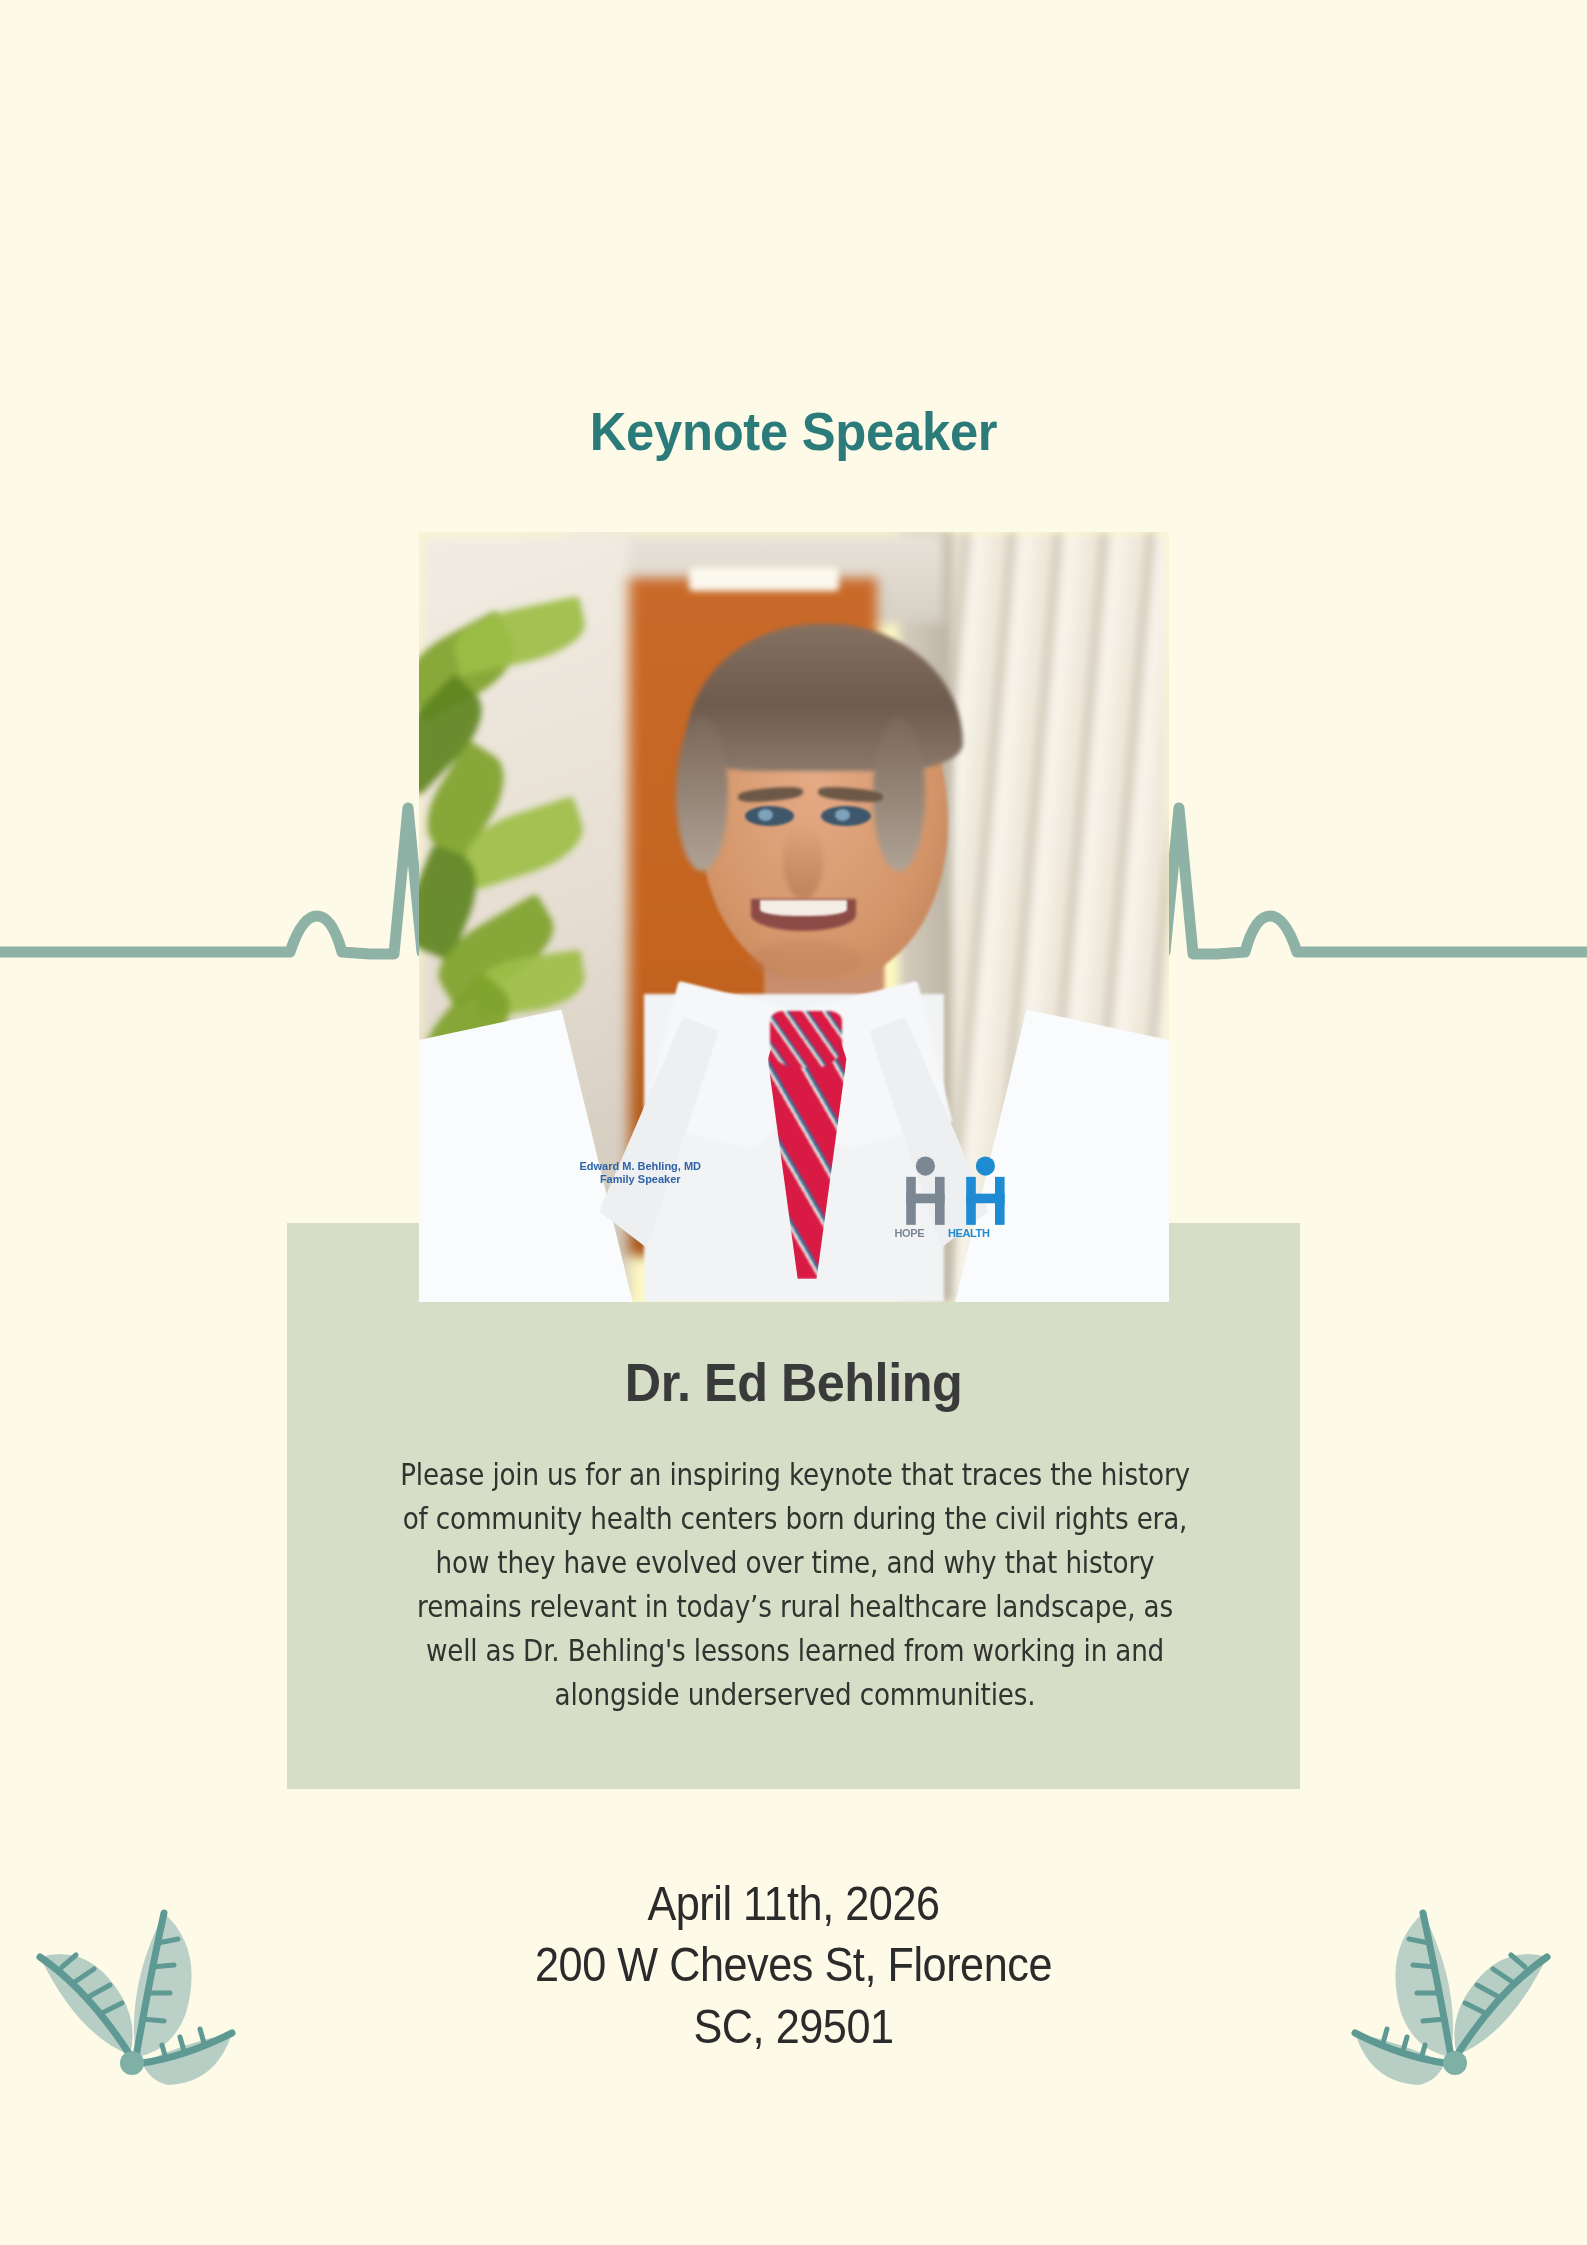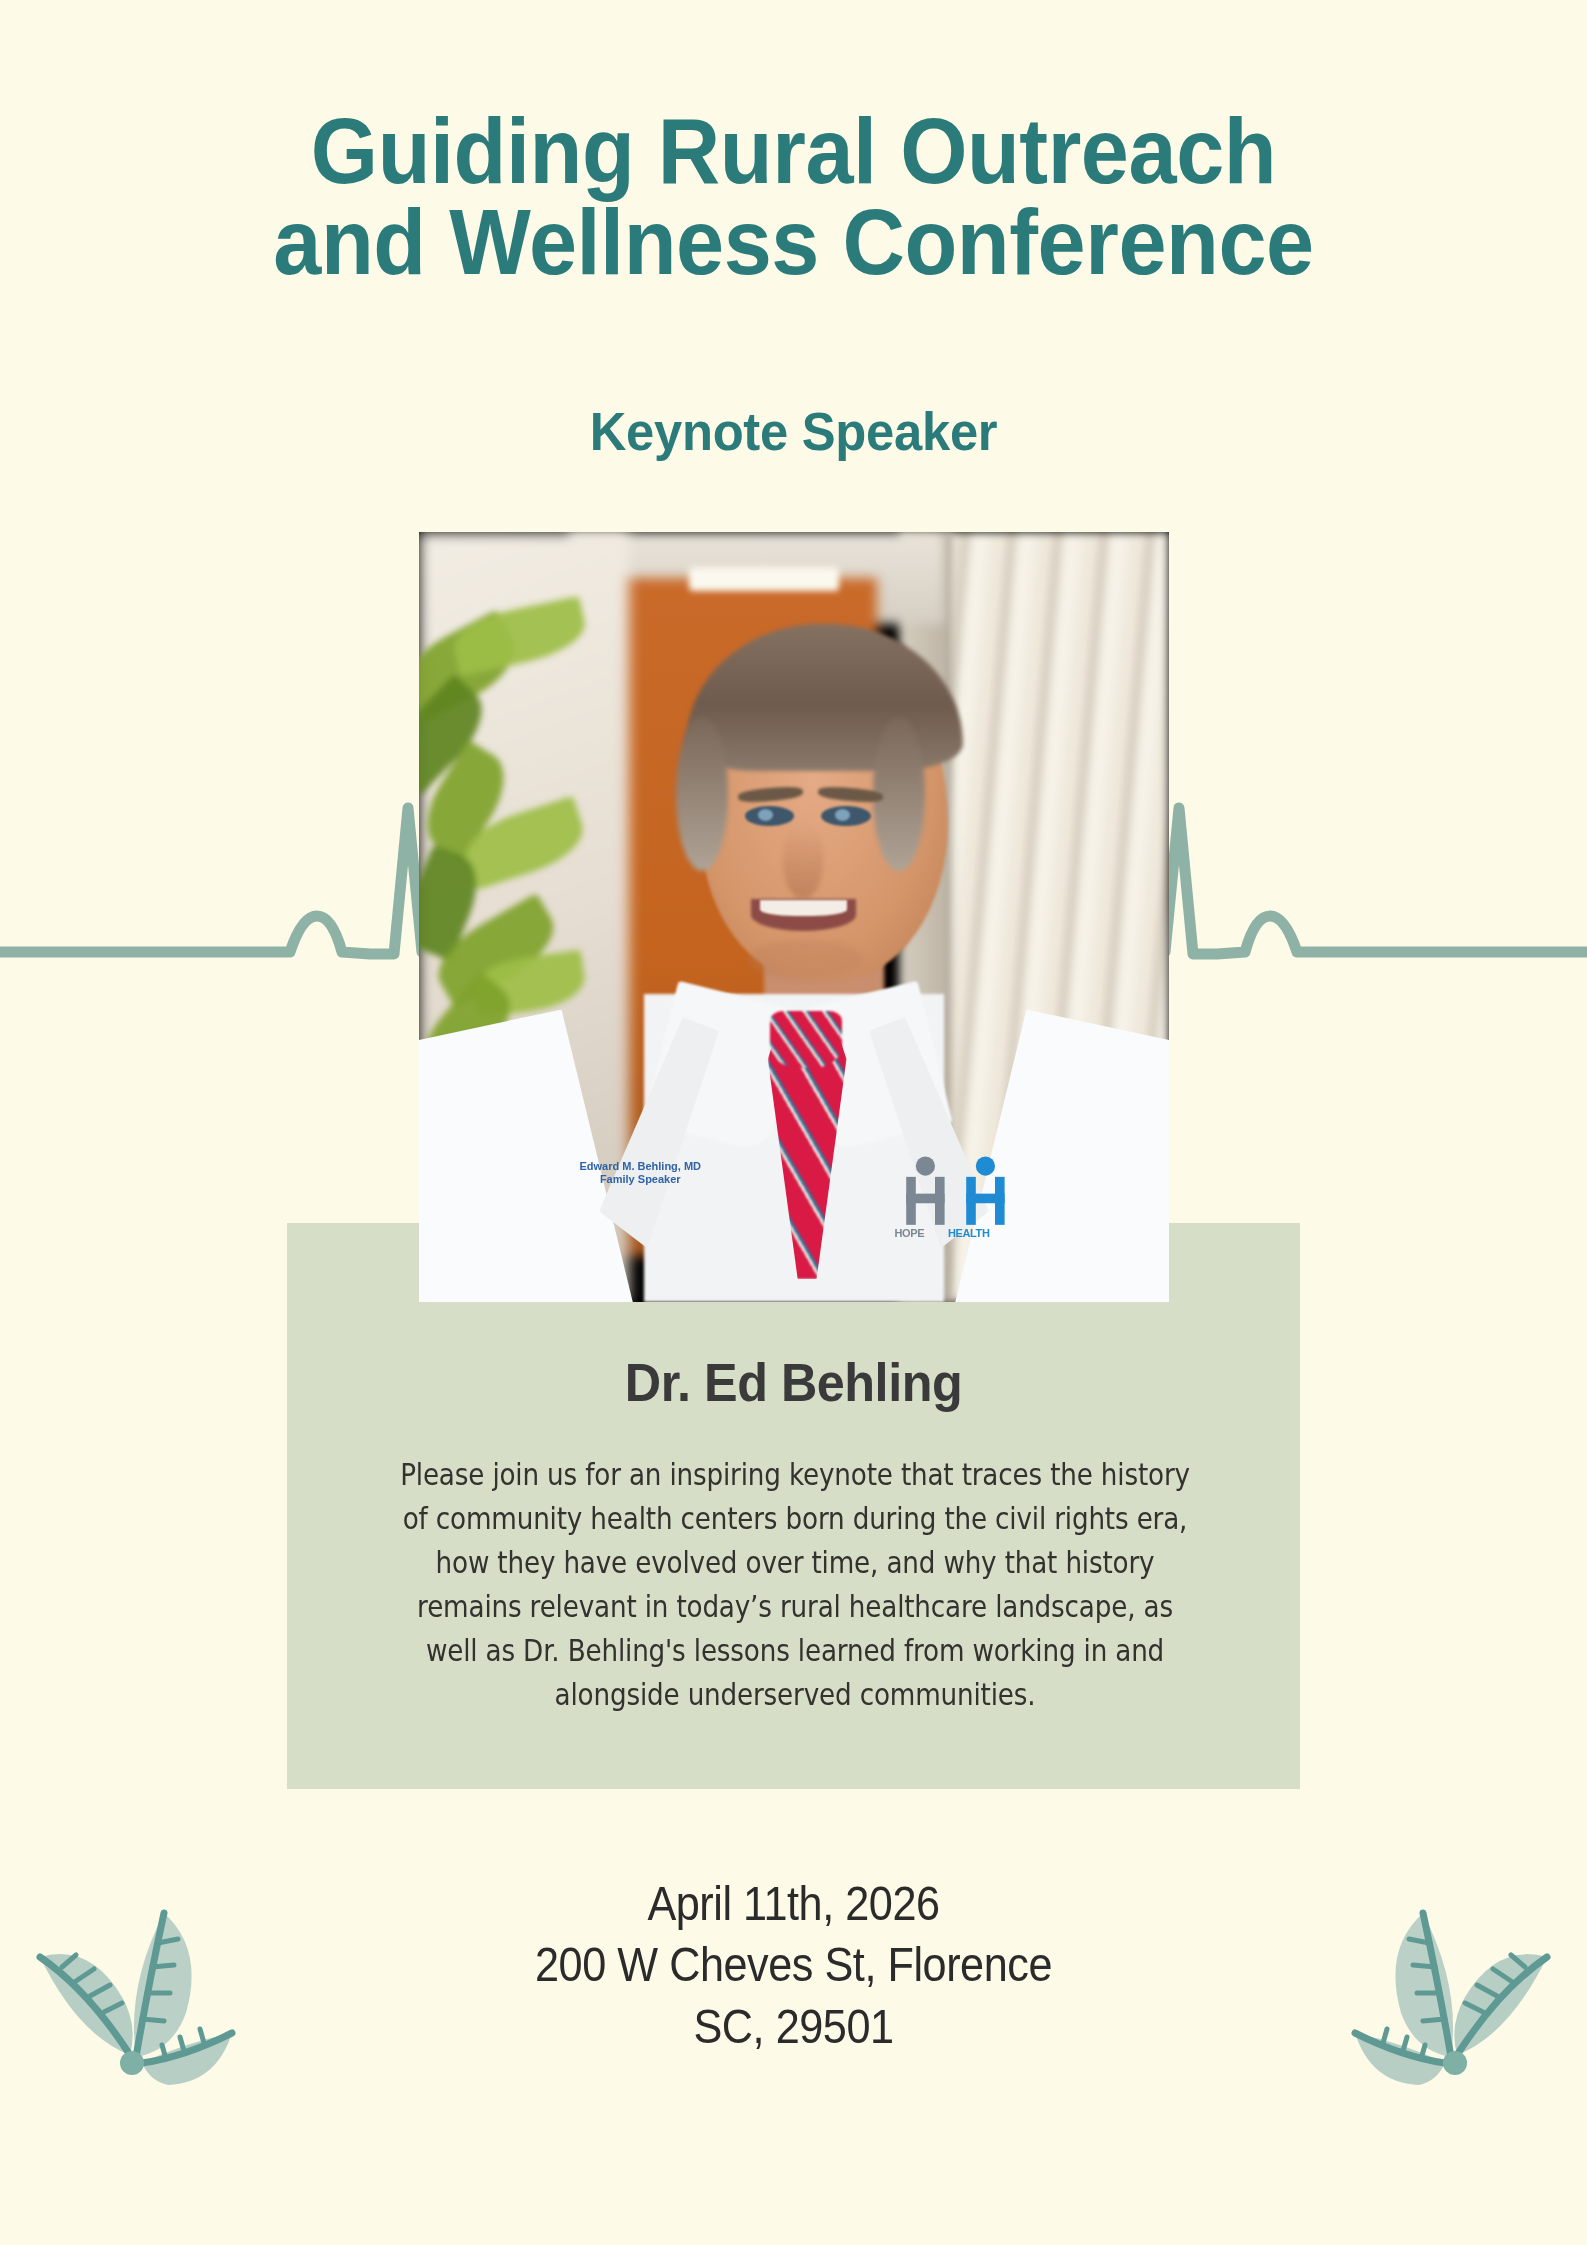--- a/index.html
+++ b/index.html
@@ -41,21 +41,21 @@
   
   .info-panel{
     position:absolute;left:287px;top:1223px;width:1013px;height:566px;
     background:#D7DEC7;
   }
 
   
   .photo{
     position:absolute;left:419px;top:532px;width:750px;height:770px;
     overflow:hidden;
-    background:#000000;
+    background:#fef9c3;
   }
   .ph-layer{position:absolute;inset:0;}
 
   
   .bg-wall-left{position:absolute;left:0;top:0;width:28%;height:100%;
     background:linear-gradient(160deg,#F2EDE4 0%,#E6DED2 50%,#CFC6BA 100%);filter:blur(7px);}
   .bg-orange{position:absolute;left:25%;top:6%;width:36%;height:88%;
     background:linear-gradient(180deg,#C96A2A 0%,#C4641F 55%,#A85418 100%);filter:blur(6px);}
   .bg-ceiling{position:absolute;left:20%;top:0;width:50%;height:12%;
     background:linear-gradient(180deg,#E9E4DA,#D5CEC3);filter:blur(6px);}
@@ -199,26 +199,20 @@
   <div class="ekg ekg-right">
     <svg width="740" height="330" viewBox="0 0 740 330">
       <g transform="translate(740,0) scale(-1,1)">
         <path d="M0 170 L285 170 L300 170 Q312 134 327 134 Q342 134 352 170 L380 172
                  L404 172 L418 26 L432 170 L440 170 L463 320 L472 320 L487 58 L500 170
                  L520 172 L545 172 Q556 146 568 146 Q580 146 590 172 L625 172 L740 172" fill="none" stroke="#8FB2A6" stroke-width="11" stroke-linecap="round" stroke-linejoin="round"></path>
       </g>
     </svg>
   </div>
 
-  <div class="title-block">
-    <h1 class="title">
-      <span>Guiding Rural Outreach</span>
-      <span class="line2">and Wellness Conference</span>
-    </h1>
-  </div>
   <div class="subtitle">Keynote Speaker</div>
 
   <div class="info-panel"></div>
 
   <div class="photo">
     <div class="ph-layer">
       <div class="bg-win"></div>
       <div class="bg-winframe"></div>
       <div class="bg-ceiling"></div>
       <div class="bg-orange"></div>

